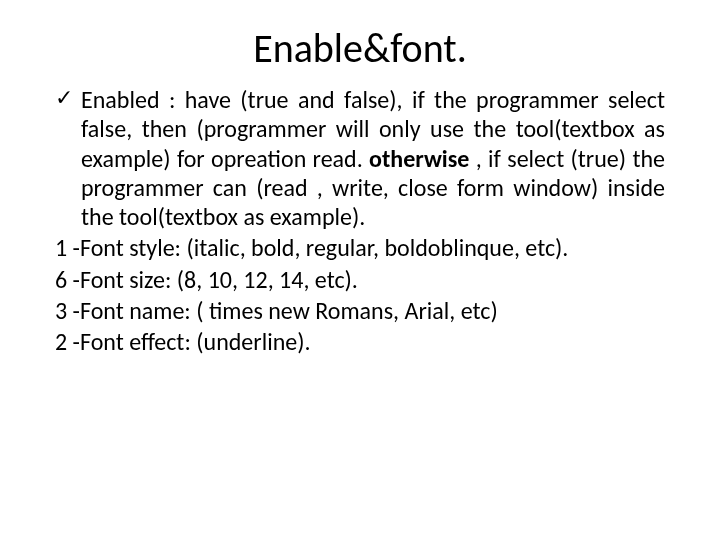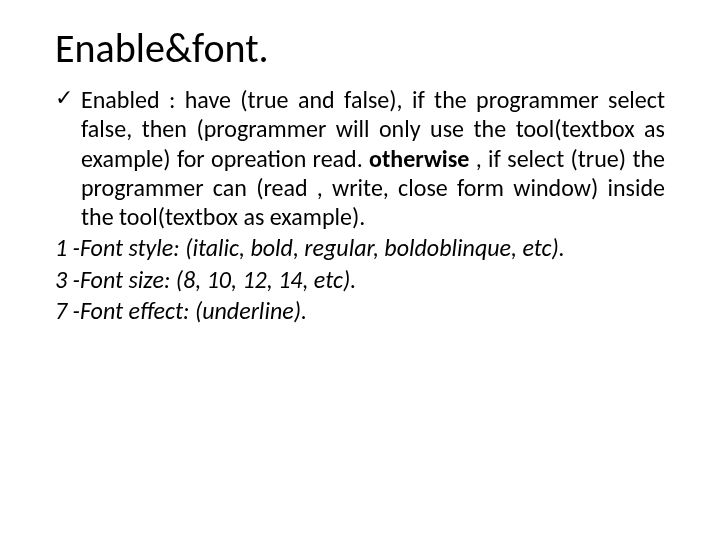--- a/index.html
+++ b/index.html
@@ -11,21 +11,21 @@
     font-family: Calibri, Arial, sans-serif;
     color: #000;
   }
   .slide {
     box-sizing: border-box;
     width: 720px;
     height: 540px;
     padding: 20px 55px 0 55px;
   }
   .title {
-    text-align: left;
+    text-align: center;
     font-size: 40px;
     margin: 4px 0 10px 0;
     font-weight: normal;
   }
   .body {
     font-size: 24px;
     line-height: 1.22;
     text-align: justify;
     margin-top: 12px;
   }
@@ -36,34 +36,34 @@
   }
   .bullet::before {
     content: "✓";
     position: absolute;
     left: 0;
     top: 0;
     font-size: 22px;
   }
   .plain {
     margin-bottom: 2px;
-    font-style: italic;
   }
 </style>
 </head>
 <body>
 
 <div class="slide">
   <div class="title">Enable&amp;font.</div>
 
   <div class="body">
 
     <div class="bullet">
       <span>Enabled</span><span> : have (true and false), if the programmer select false, then (programmer will only use the tool(textbox as example) for opreation read. </span><b>otherwise</b><span> , if select (true) the programmer can (read , write, close form window) inside the tool(textbox as example).</span>
     </div>
 
 
     <div class="plain">1 -Font style: (italic, bold, regular, boldoblinque, etc).</div>
-    <div class="plain">3 -Font size: (8, 10, 12, 14, etc).</div>
-    <div class="plain">7 -Font effect: (underline).</div>
+    <div class="plain">6 -Font size: (8, 10, 12, 14, etc).</div>
+    <div class="plain">3 -Font name: ( times new Romans, Arial, etc)</div>
+    <div class="plain">2 -Font effect: (underline).</div>
 
   </div>
 </div>
 
 </body></html>

